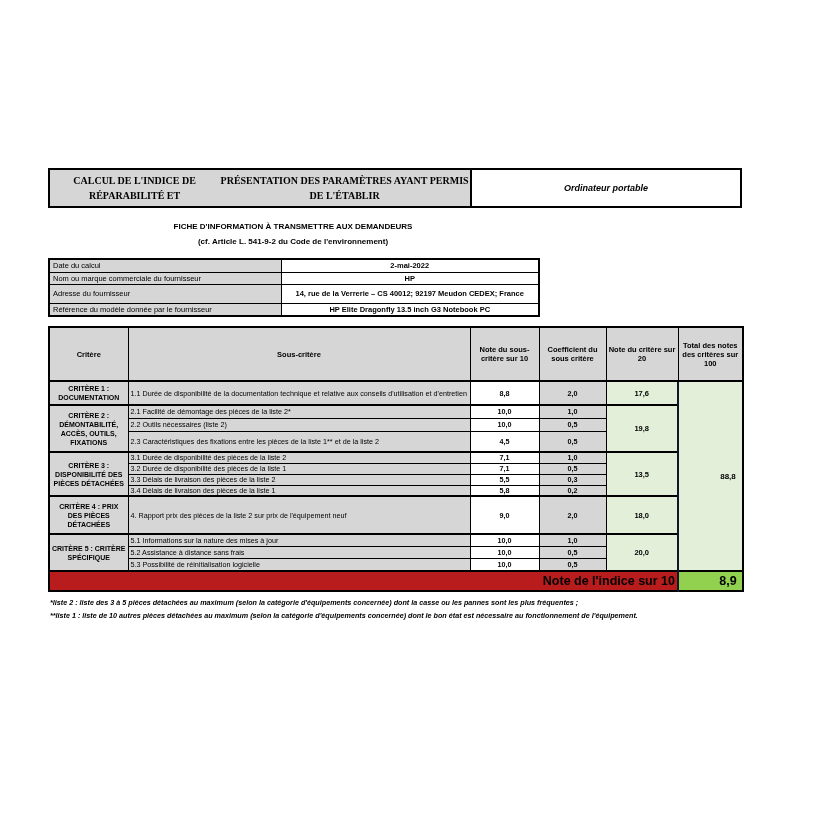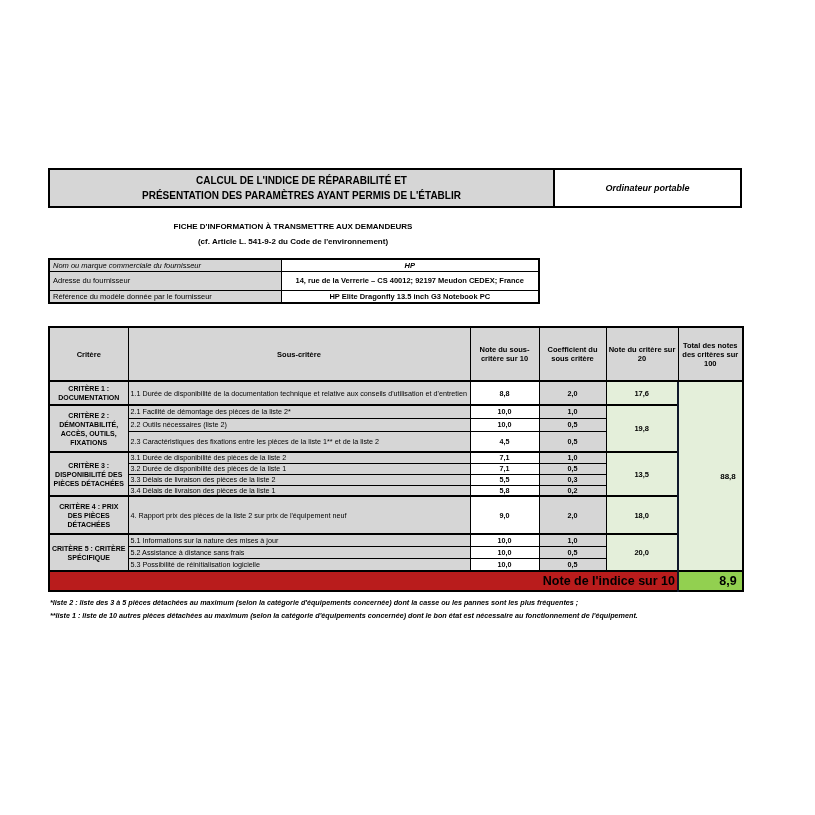--- a/index.html
+++ b/index.html
@@ -6,23 +6,23 @@
   body{
     width:815px;height:815px;background:#ffffff;position:relative;
     font-family:"Liberation Sans", sans-serif;color:#000;
     -webkit-font-smoothing:antialiased;
   }
   .abs{position:absolute;}
 
   
   .banner{left:48px;top:168px;width:694px;height:40px;display:flex;border:2px solid #000;box-sizing:border-box;}
   .banner .titlecell{
-    width:505px;background:#d6d6d6;border-right:2px solid #000;box-sizing:border-box;
-    display:flex;flex-direction:column;justify-content:center;align-items:center;
-    font-weight:bold;font-size:10px;line-height:15px;text-align:center;
+    width:422px;background:#d6d6d6;border-right:2px solid #000;box-sizing:border-box;
+    display:flex;flex-direction:row;justify-content:center;align-items:center;
+    font-weight:bold;font-size:10px;line-height:15px;text-align:center;font-family:Liberation Serif, serif;
   }
   .banner .catcell{
     flex:1;background:#fff;display:flex;justify-content:center;align-items:center;
     font-weight:bold;font-style:italic;font-size:9px;
   }
 
   
   .subtitle{left:48px;top:219px;width:490px;text-align:center;font-weight:bold;font-size:8px;line-height:15px;}
 
   
@@ -64,21 +64,25 @@
 </div>
 
 <div class="abs subtitle">
   <div>FICHE D'INFORMATION À TRANSMETTRE AUX DEMANDEURS</div>
   <div>(cf. Article L. 541-9-2 du Code de l'environnement)</div>
 </div>
 
 <div class="abs infotbl">
   <table>
     <tbody>
-    <tr style="height:12px;font-style:italic;">
+        <tr style="height:13px;">
+      <td class="lab">Date du calcul</td>
+      <td class="val">2-mai-2022</td>
+    </tr>
+    <tr style="height:12px;">
       <td class="lab">Nom ou marque commerciale du fournisseur</td>
       <td class="val">HP</td>
     </tr>
     <tr style="height:19px;">
       <td class="lab">Adresse du fournisseur</td>
       <td class="val">14, rue de la Verrerie – CS 40012; 92197 Meudon CEDEX; France</td>
     </tr>
     <tr style="height:13px;">
       <td class="lab">Référence du modèle donnée par le fournisseur</td>
       <td class="val">HP Elite Dragonfly 13.5 inch G3 Notebook PC</td>

